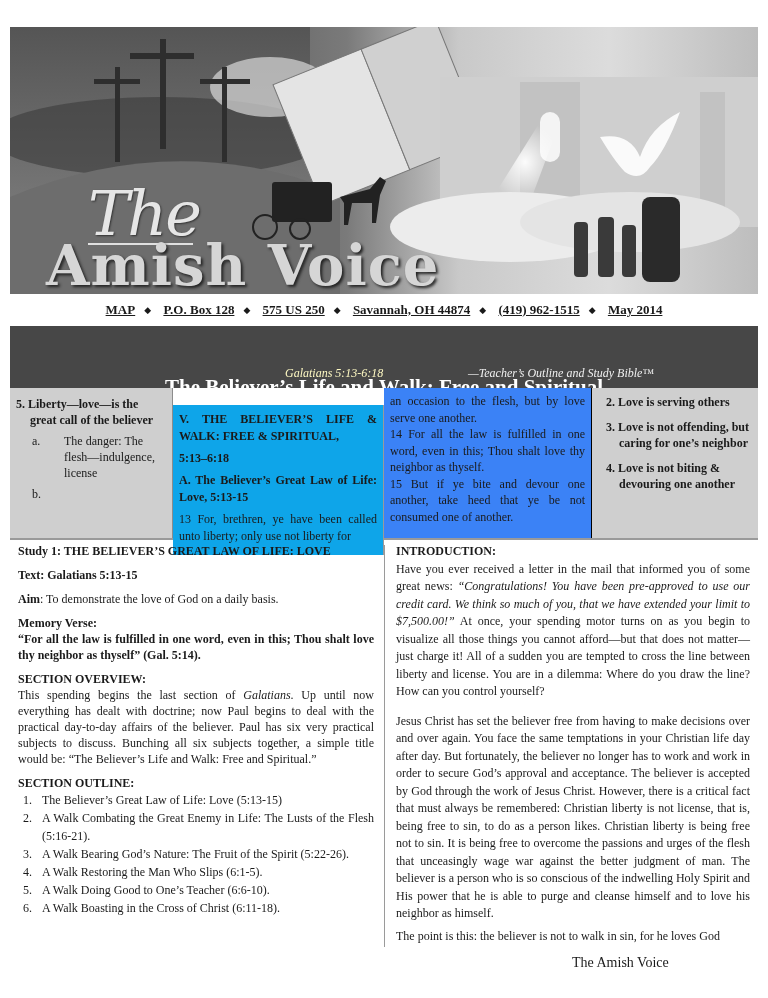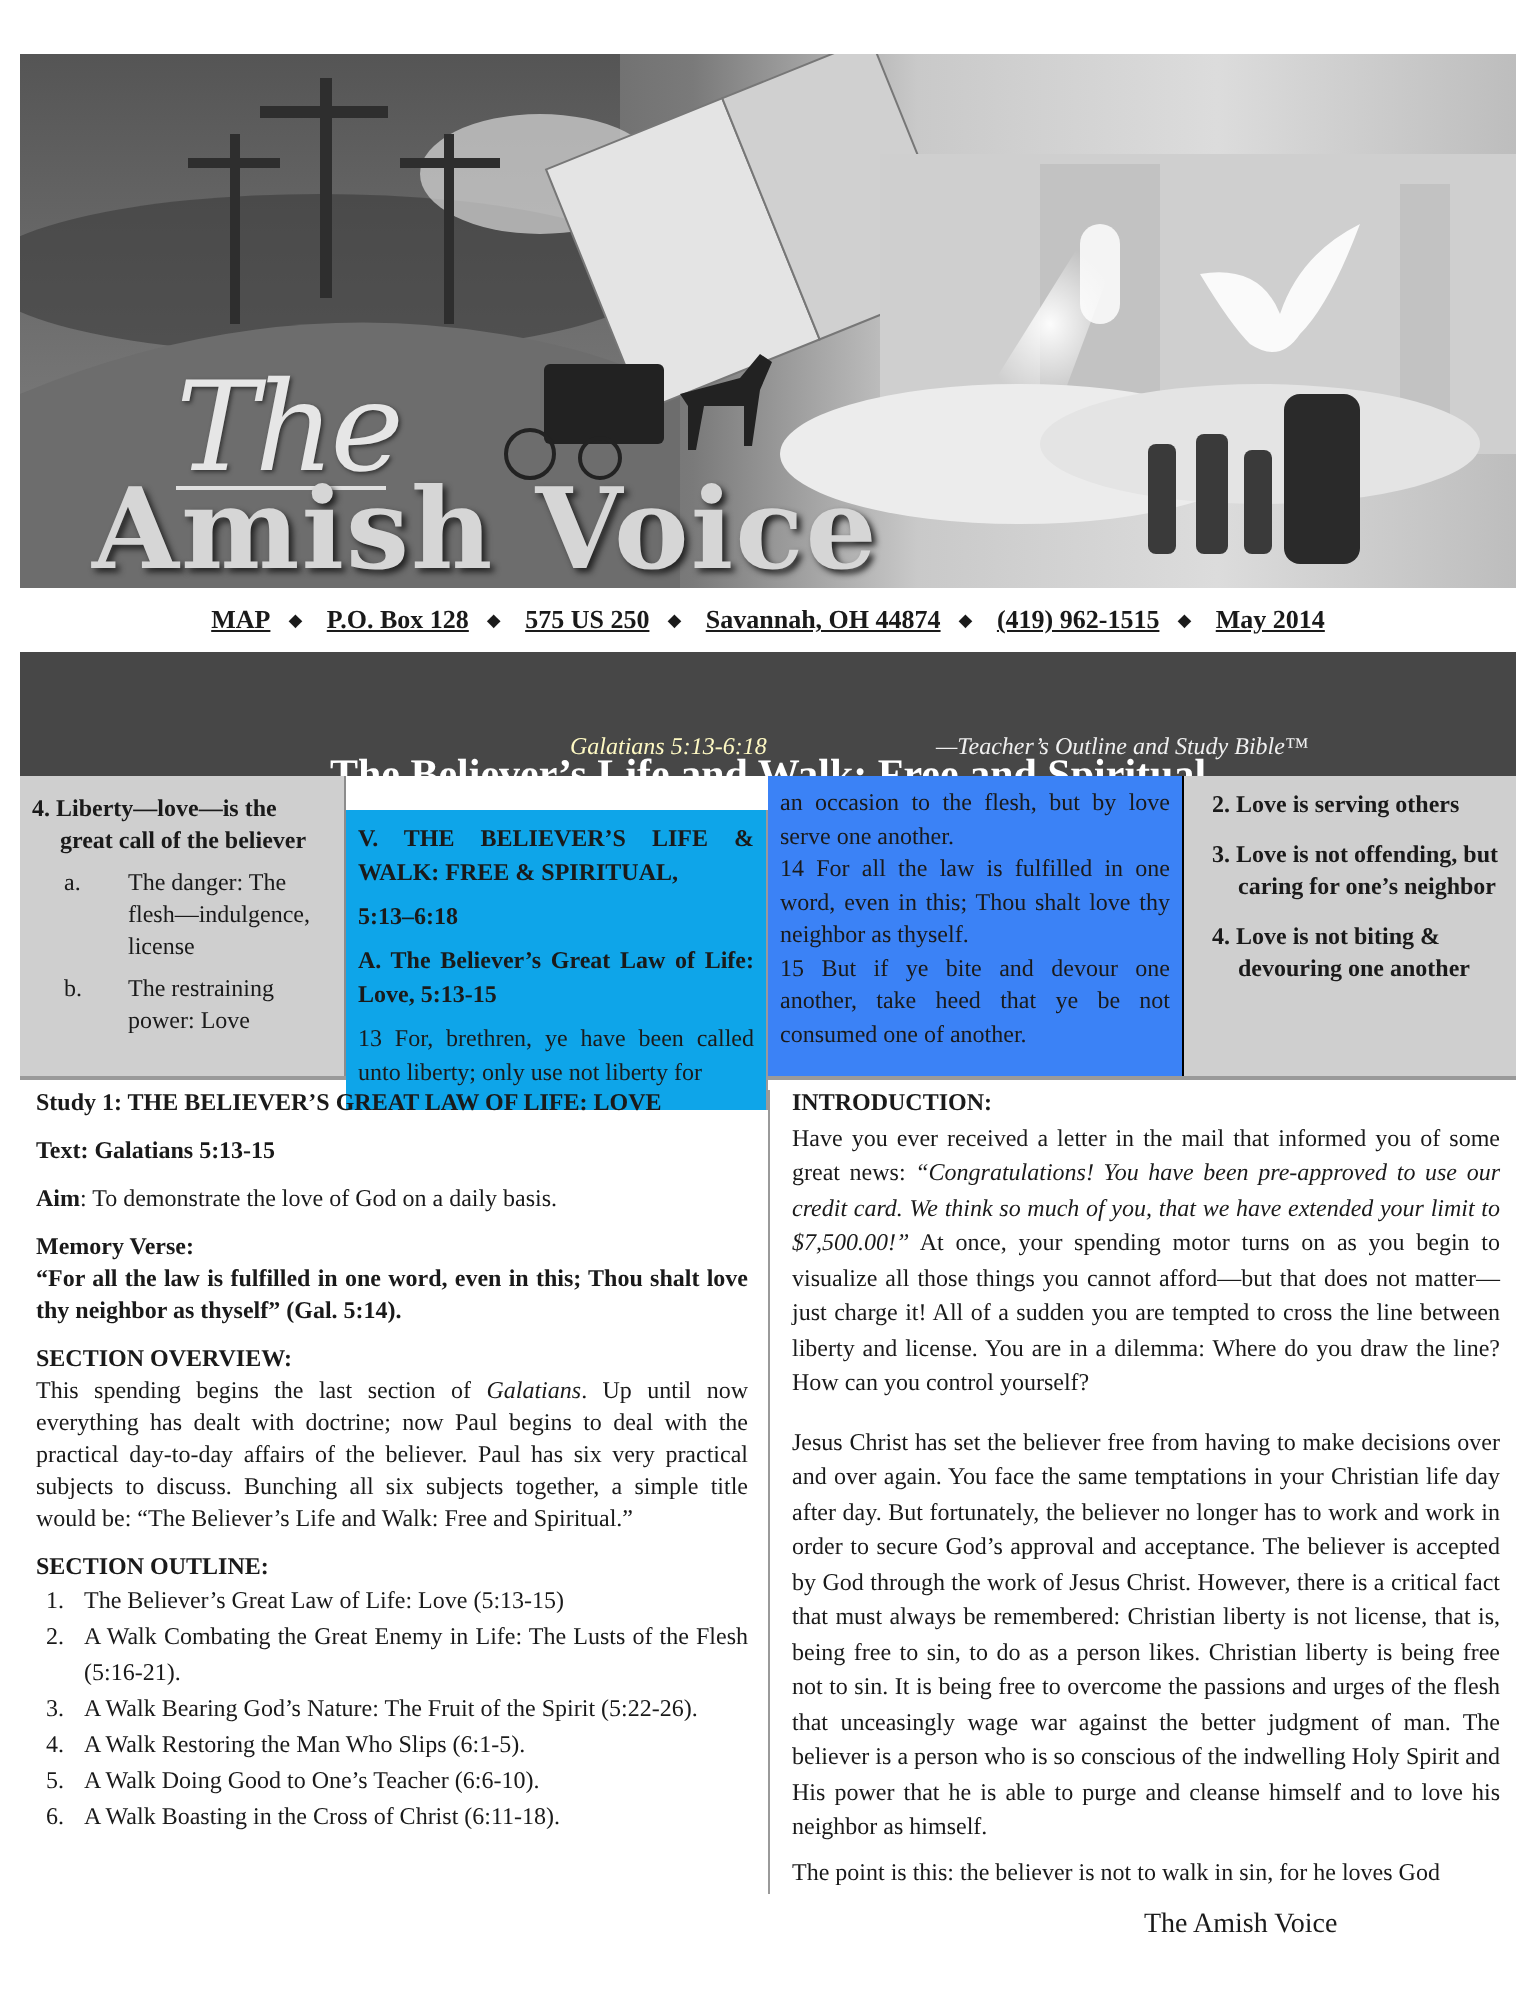--- a/index.html
+++ b/index.html
@@ -144,28 +144,27 @@
 </div>
 
 <div class="title-band">
   <div class="title">The Believer’s Life and Walk: Free and Spiritual</div>
   <div class="ref">Galatians 5:13-6:18</div>
   <div class="source">—Teacher’s Outline and Study Bible™</div>
 </div>
 
 <div class="outline">
   <div class="cell cell-left">
-    <div class="pt-main">4. Liberty—love—is the great call of the believer</div>
+    <div class="pt-main">5. Liberty—love—is the great call of the believer</div>
     <div class="subpt">
       <span class="lbl">a.</span>
       <span class="txt">The danger: The flesh—indulgence, license</span>
     </div>
     <div class="subpt">
       <span class="lbl">b.</span>
-      <span class="txt">The restraining power: Love</span>
     </div>
   </div>
   <div class="cell cell-mid1">
     <div class="mid-h">V. THE BELIEVER’S LIFE &amp; WALK: FREE &amp; SPIRITUAL,</div>
     <div class="mid-h">5:13–6:18</div>
     <div class="mid-h">A. The Believer’s Great Law of Life: Love, 5:13-15</div>
     <div class="verse">13 For, brethren, ye have been called unto liberty; only use not liberty for</div>
   </div>
   <div class="cell cell-mid2">
     <div class="verse">an occasion to the flesh, but by love serve one another.</div>

